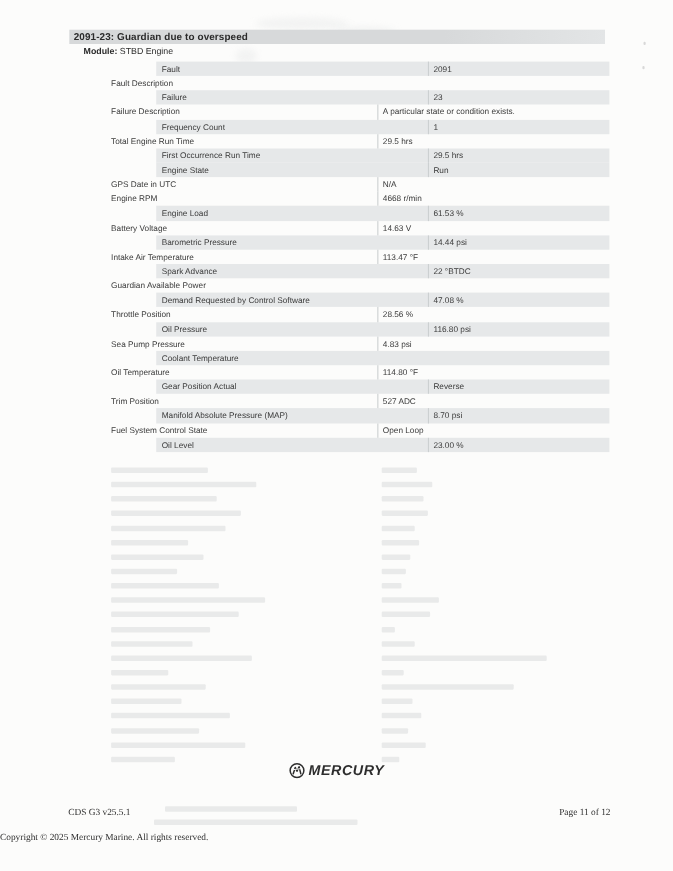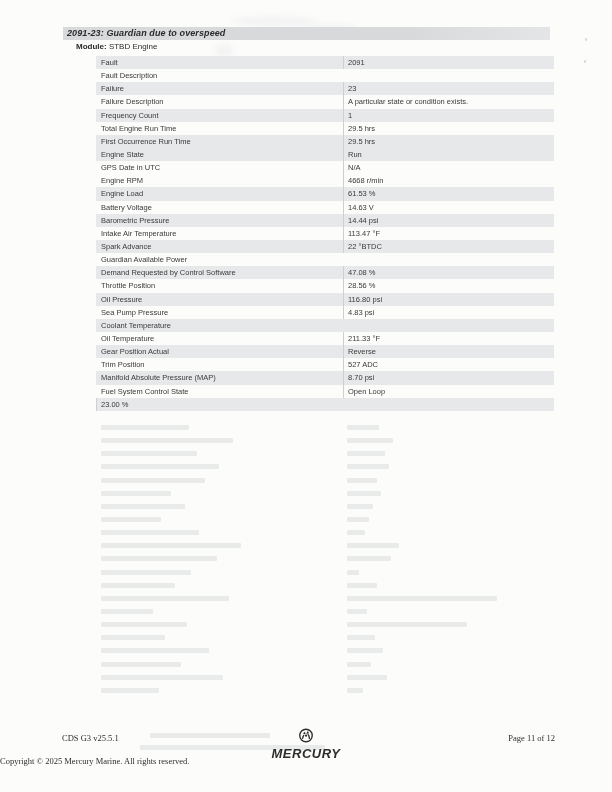--- a/index.html
+++ b/index.html
@@ -14,36 +14,36 @@
   
   .header-bar{
     position:absolute;left:63px;top:27px;width:487px;height:13px;
     background:linear-gradient(to right,
       var(--header-bar,#d7d9da) 0%,
       var(--header-bar,#d7d9da) 70%,
       #e3e5e6 100%);
   }
   .header-title{
     font-weight:bold;font-size:9px;line-height:13px;padding-left:4px;
-    color:#2b2b2b;letter-spacing:.1px;white-space:nowrap;font-style:italic;
+    color:#2b2b2b;letter-spacing:.1px;white-space:nowrap;
   }
   .module-line{
     position:absolute;left:76px;top:42px;font-size:8px;color:#2b2b2b;
     white-space:nowrap;
   }
   .module-line .module-label{font-weight:bold;}
   
   .fault-table{
     position:absolute;left:96px;top:56px;width:458px;
   }
   .trow{
     display:flex;height:13.15px;align-items:center;
     font-size:7.5px;color:#3a3a3a;
   }
-  .trow.striped{background:var(--row-stripe,#e6e8e9);}
+  .trow.striped{background:var(--row-stripe,#e6e8e9);margin-left:46px;}
   .trow .lbl{
     width:247px;padding-left:5px;box-sizing:border-box;
     white-space:nowrap;overflow:hidden;
   }
   .trow .val{
     flex:1;height:100%;display:flex;align-items:center;
     padding-left:4px;box-sizing:border-box;
     border-left:1px solid #ccd0d1;
     white-space:nowrap;overflow:hidden;
   }
@@ -66,22 +66,22 @@
   .footer-version{
     position:absolute;left:62px;top:733px;
     font-family:"Liberation Serif",serif;font-size:8.5px;color:#2e2e2e;
     white-space:nowrap;
   }
   .footer-bleed-1{position:absolute;left:150px;top:733px;width:120px;height:5px;
     background:var(--ghost,#e9eaea);filter:blur(.6px);border-radius:1px;}
   .footer-bleed-2{position:absolute;left:140px;top:745px;width:185px;height:5px;
     background:var(--ghost,#e9eaea);filter:blur(.6px);border-radius:1px;}
   .footer-logo{
-    position:absolute;left:50%;top:728px;transform:translateX(-50%);
-    display:flex;align-items:center;gap:3px;flex-direction:column;
+    position:absolute;left:50%;top:693px;transform:translateX(-50%);
+    display:flex;align-items:flex-start;gap:3px;
   }
   .logo-mark{width:15px;height:15px;display:block;}
   .brand-word{
     font-family:"Liberation Sans",sans-serif;
     font-weight:bold;font-style:italic;font-size:13px;
     letter-spacing:.5px;color:#2d2d2d;white-space:nowrap;
   }
   .footer-page{
     position:absolute;right:57px;top:733px;
     font-family:"Liberation Serif",serif;font-size:8.5px;color:#2e2e2e;
@@ -190,39 +190,40 @@
       </div>
       <div class="trow">
         <span class="lbl">Sea Pump Pressure</span>
         <span class="val">4.83 psi</span>
       </div>
       <div class="trow striped">
         <span class="lbl">Coolant Temperature</span>
       </div>
       <div class="trow">
         <span class="lbl">Oil Temperature</span>
-        <span class="val">211.33 °F</span>
+        <span class="val">114.80 °F</span>
       </div>
       <div class="trow striped">
         <span class="lbl">Gear Position Actual</span>
         <span class="val">Reverse</span>
       </div>
       <div class="trow">
         <span class="lbl">Trim Position</span>
         <span class="val">527 ADC</span>
       </div>
       <div class="trow striped">
         <span class="lbl">Manifold Absolute Pressure (MAP)</span>
         <span class="val">8.70 psi</span>
       </div>
       <div class="trow">
         <span class="lbl">Fuel System Control State</span>
         <span class="val">Open Loop</span>
       </div>
       <div class="trow striped">
+        <span class="lbl">Oil Level</span>
         <span class="val">23.00 %</span>
       </div>
     </div>
 
   <div class="ghost-area">
       <div class="ghost-row">
         <span class="gl">
           <span class="gbar" style="width: 88px;"></span>
         </span>
         <span class="gv">

